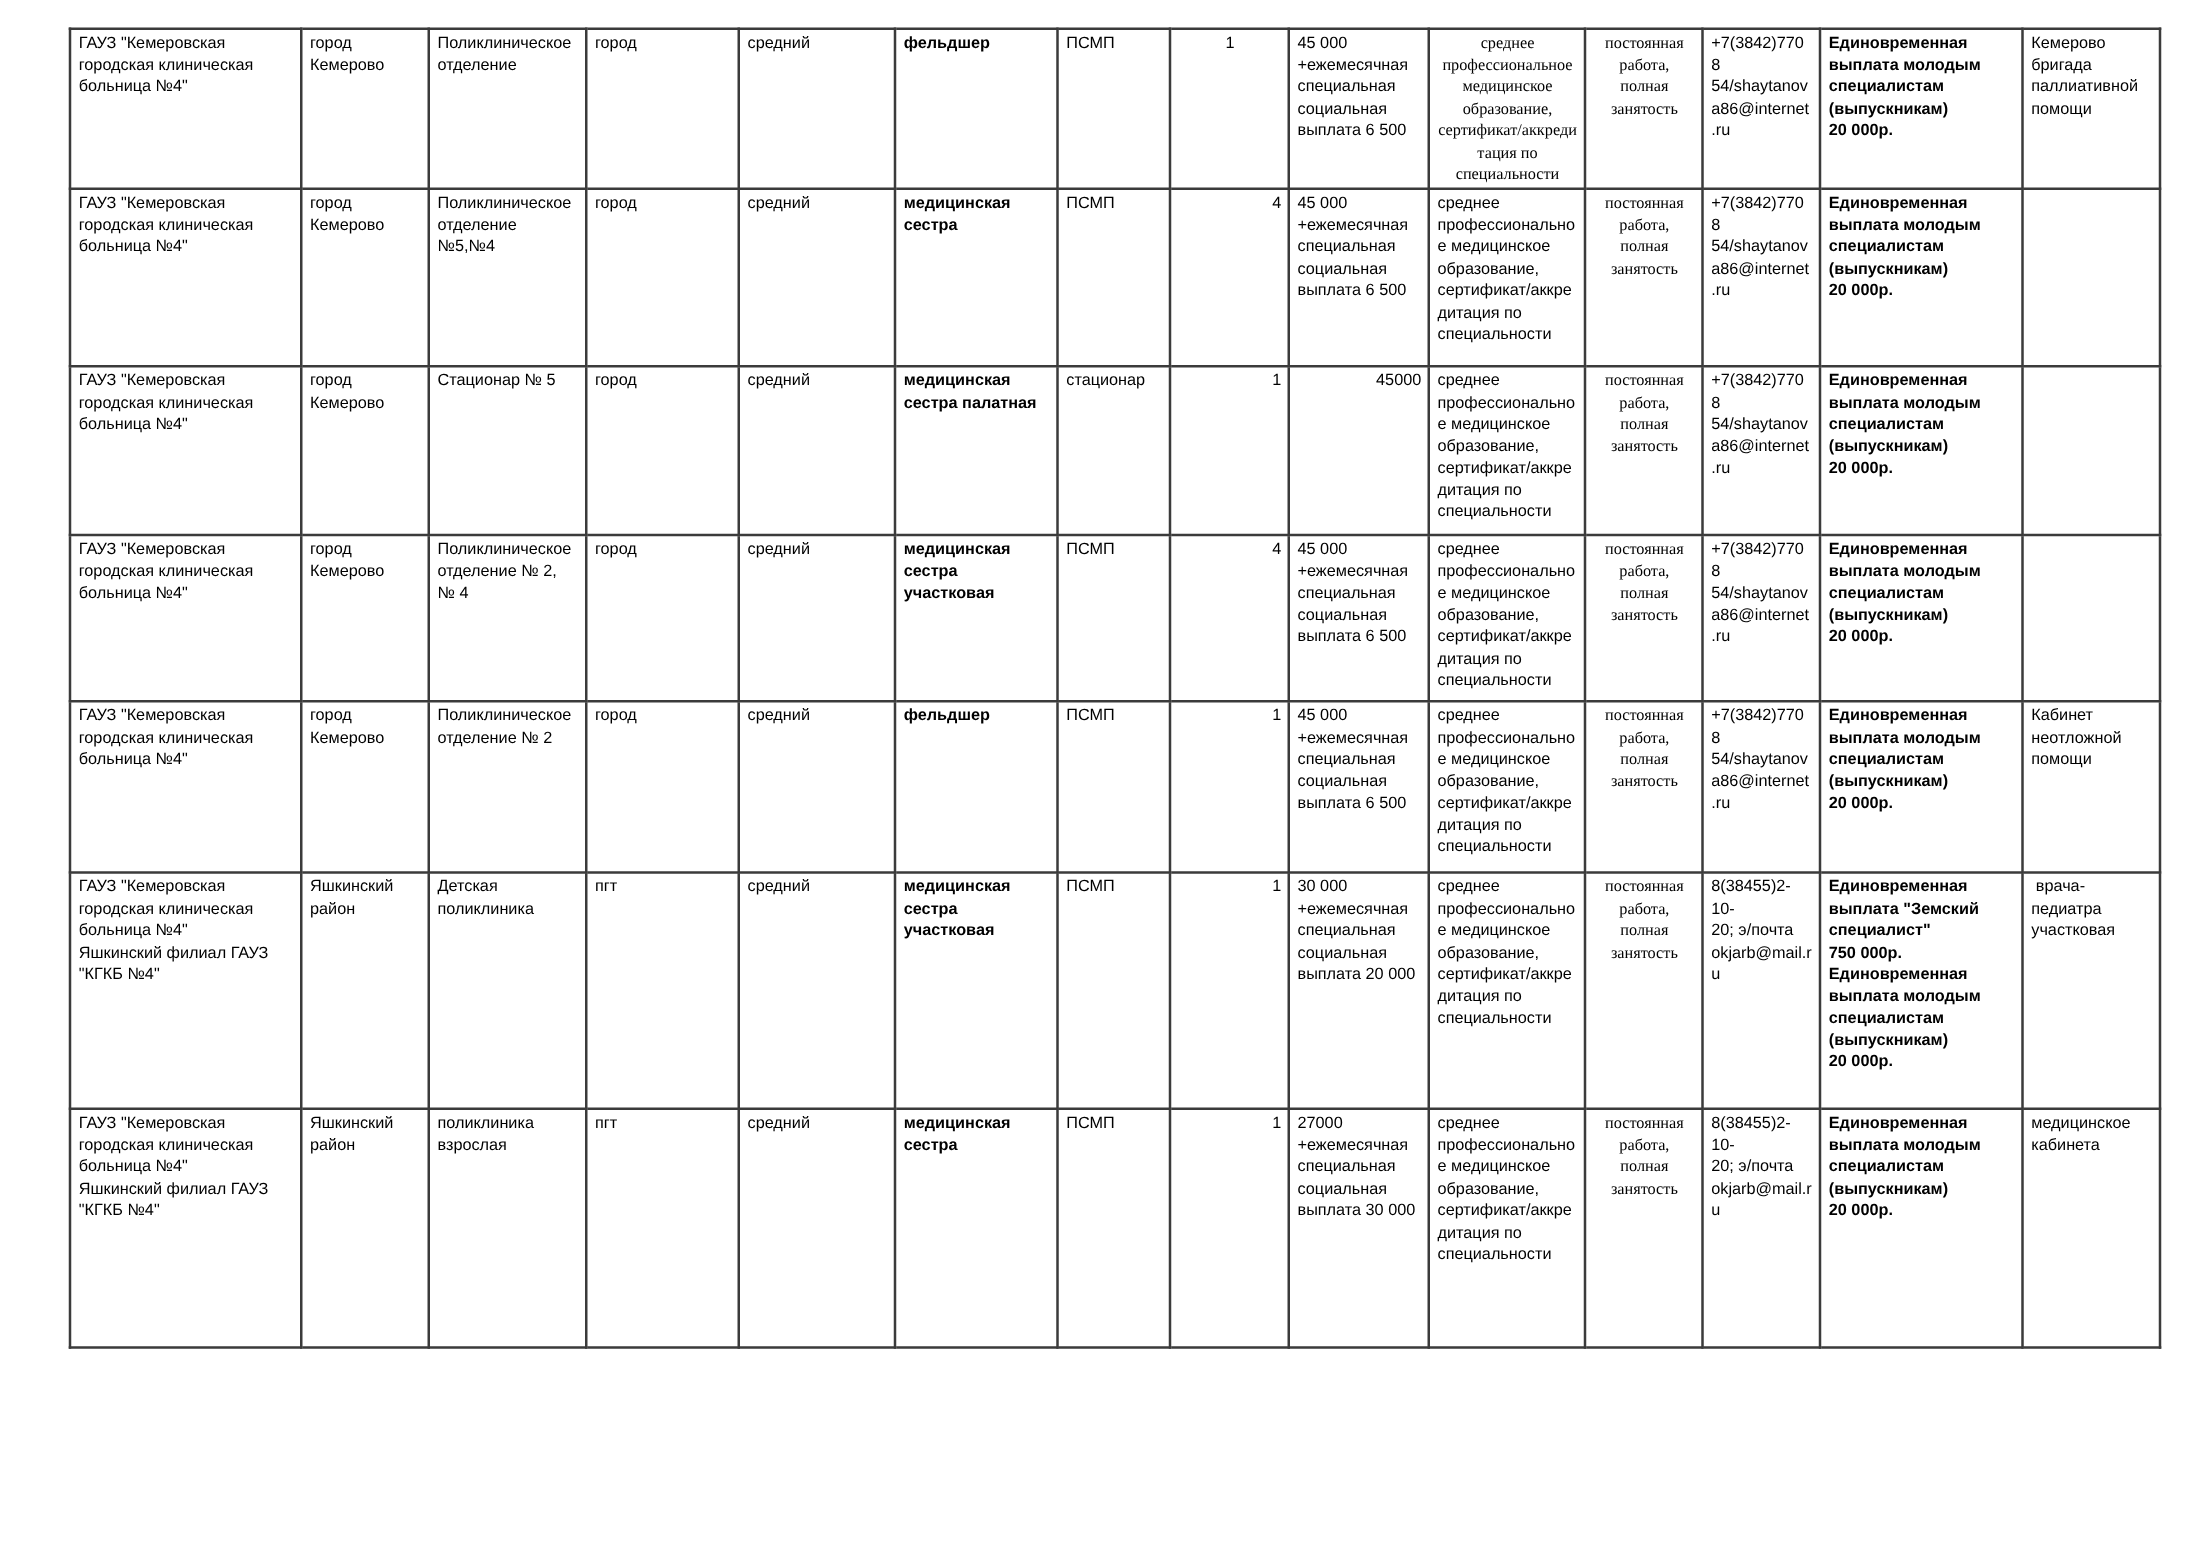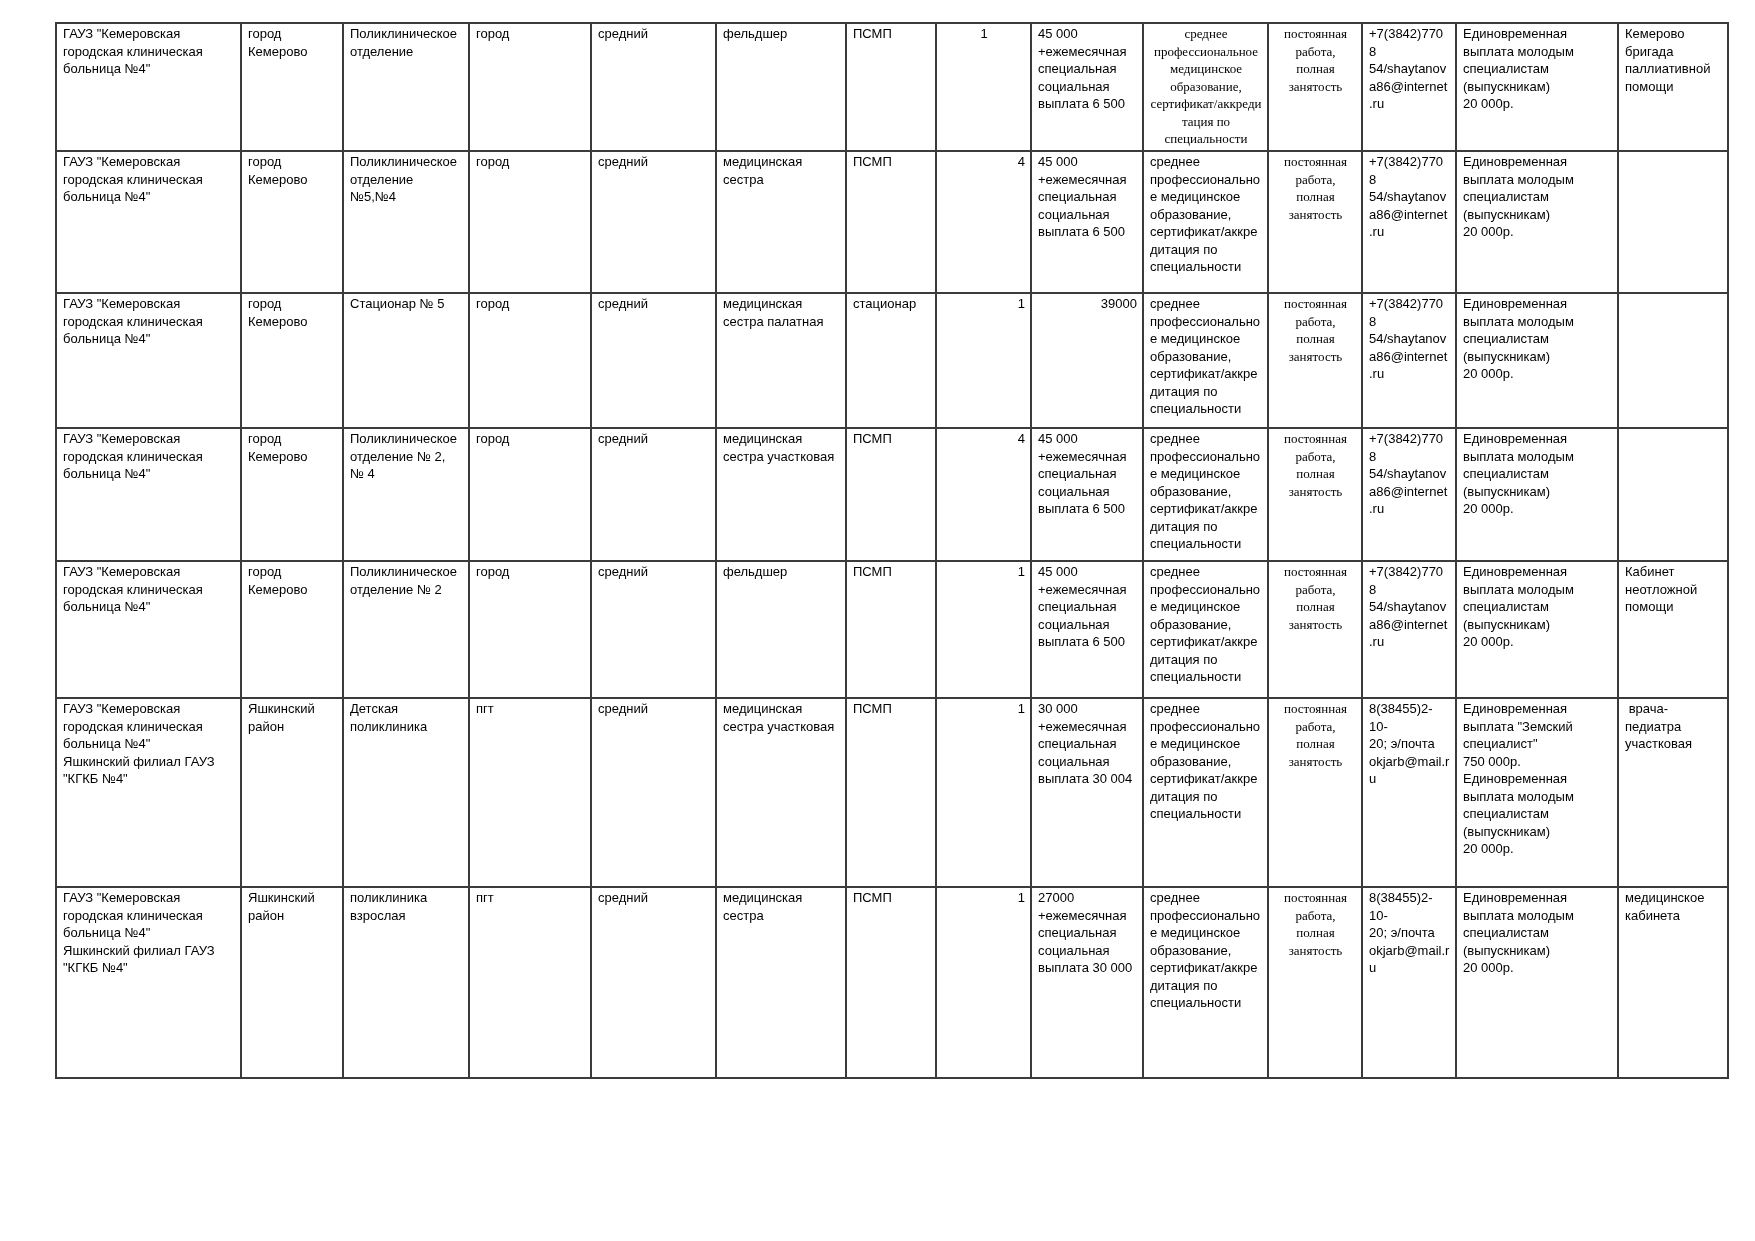--- a/index.html
+++ b/index.html
@@ -32,21 +32,21 @@
   table.vacancy td{
     border:2px solid var(--border-color);
     vertical-align:top;
     padding:1px 5px 1px 6px;
     font-size:13px;
     line-height:17.5px;
     white-space:pre-wrap;
     word-wrap:break-word;
     overflow:hidden;
   }
-  table.vacancy td.bold{font-weight:normal;}
+  table.vacancy td.bold{font-weight:bold;}
   table.vacancy td.serif{font-family:"Liberation Serif","DejaVu Serif",serif;font-size:13px;}
   table.vacancy td.center{text-align:center;}
   table.vacancy td.right{text-align:right;}
 </style>
 </head>
 <body>
 
 <div class="page">
   <table class="vacancy">
     <colgroup>
@@ -155,21 +155,21 @@
 больница №4"</td>
           <td class="">город
 Кемерово</td>
           <td class="">Стационар № 5</td>
           <td class="">город</td>
           <td class="">средний</td>
           <td class="bold">медицинская
 сестра палатная</td>
           <td class="">стационар</td>
           <td class="right">1</td>
-          <td class="right">39000</td>
+          <td class="right">45000</td>
           <td class="">среднее
 профессионально
 е медицинское
 образование,
 сертификат/аккре
 дитация по
 специальности</td>
           <td class="serif center">постоянная
 работа, полная
 занятость</td>
@@ -279,21 +279,21 @@
           <td class="">пгт</td>
           <td class="">средний</td>
           <td class="bold">медицинская
 сестра участковая</td>
           <td class="">ПСМП</td>
           <td class="right">1</td>
           <td class="">30 000
 +ежемесячная
 специальная
 социальная
-выплата 30 004</td>
+выплата 20 000</td>
           <td class="">среднее
 профессионально
 е медицинское
 образование,
 сертификат/аккре
 дитация по
 специальности</td>
           <td class="serif center">постоянная
 работа, полная
 занятость</td>

